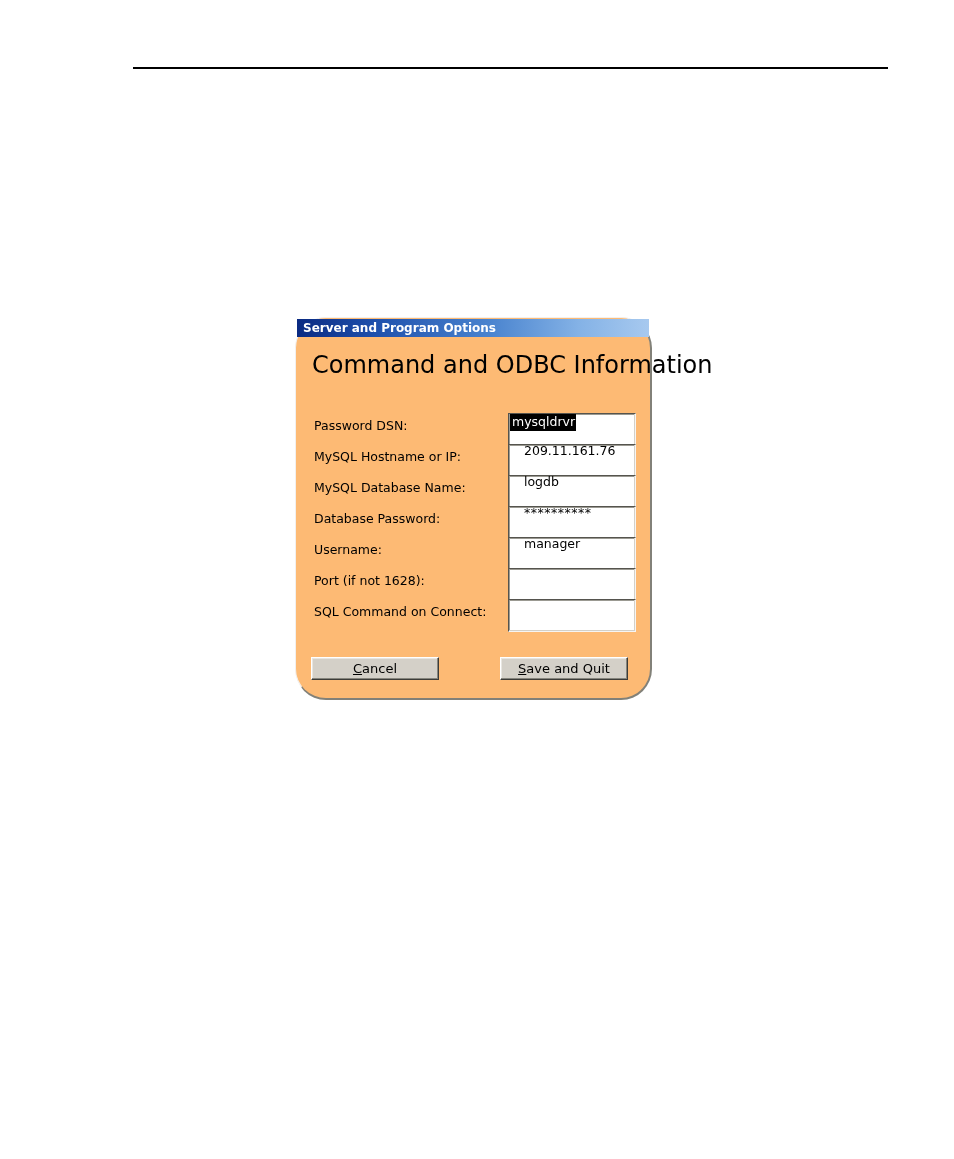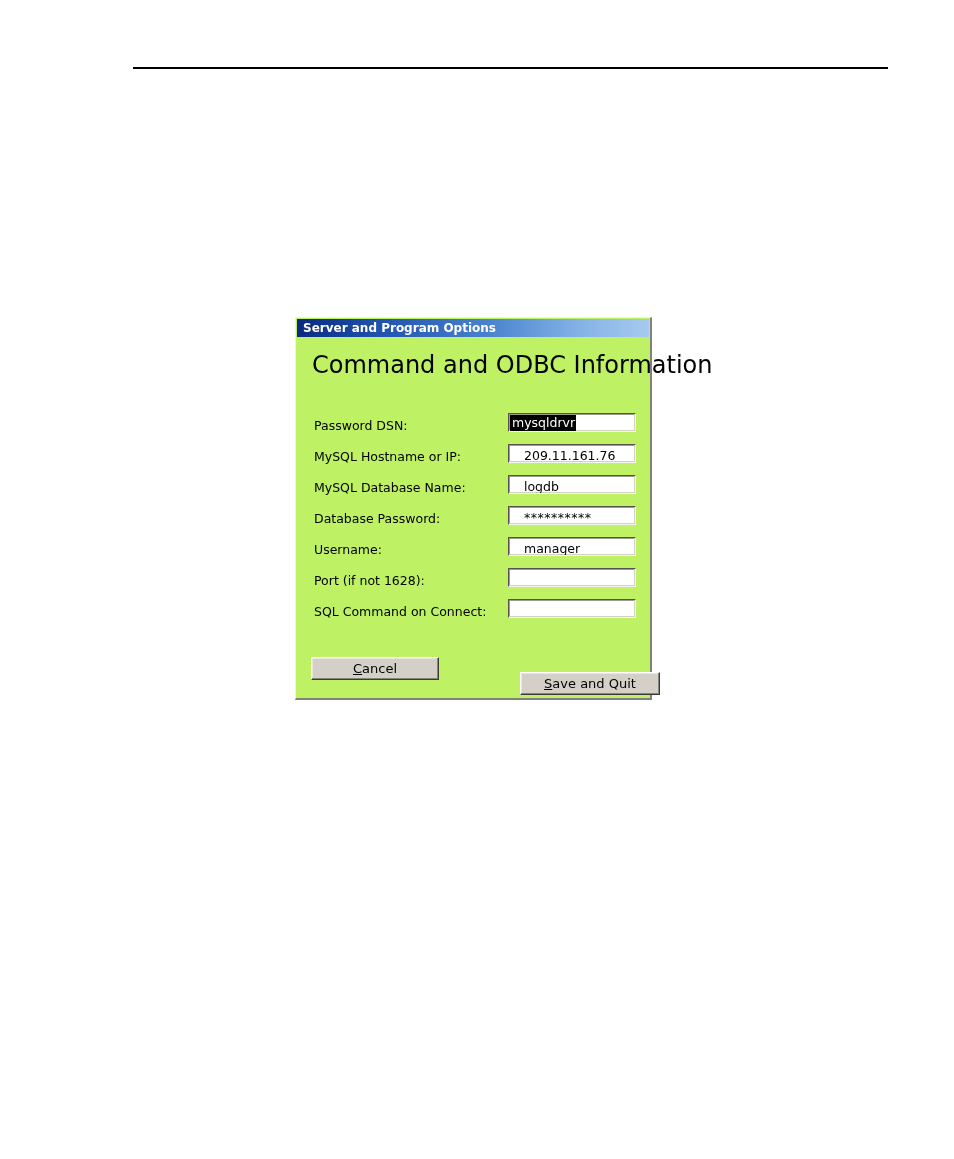--- a/index.html
+++ b/index.html
@@ -25,26 +25,27 @@
     border-top: 2px solid #000000;
   }
 
   
   #dialog {
     position: absolute;
     left: 295px;
     top: 317px;
     width: 357px;
     height: 383px;
-    background: #bef264;
+    background: #fdba74;
     border-top: 1px solid #f2f0ee;
     border-left: 1px solid #f2f0ee;
     border-right: 2px solid #828179;
     border-bottom: 2px solid #828179;
     box-sizing: border-box;
+    border-radius: 31px;
   }
 
   #titlebar {
     position: absolute;
     left: 1px;
     top: 1px;
     width: 352px;
     height: 18px;
     background: linear-gradient(to right, #0a2a82 0%, #1e50ac 22%, #4a84cf 55%, #84b2e6 80%, #a7c9ef 100%);
     display: flex;
@@ -89,31 +90,31 @@
     font-size: 12.5px;
     color: #000000;
     font-family: "DejaVu Sans", sans-serif;
     white-space: nowrap;
   }
   .row-input {
     position: absolute;
     left: 212px;
     top: 0px;
     width: 128px;
-    height: 19px;
+    height: 33px;
     background: #ffffff;
     box-sizing: border-box;
     border-top: 1px solid #55544e;
     border-left: 1px solid #55544e;
     border-right: 1px solid #f6f5f3;
     border-bottom: 1px solid #f6f5f3;
     box-shadow: inset -1px -1px 0 #d4d0c8, inset 1px 1px 0 #9b9a92;
     overflow: hidden;
     display: flex;
-    align-items: flex-end;
+    align-items: flex-start;
   }
   .row-input-text {
     font-size: 12.5px;
     color: #000000;
     font-family: "DejaVu Sans", sans-serif;
     padding-left: 15px;
     white-space: nowrap;
     line-height: 1;
   }
   .row-input.selected .row-input-text {
@@ -150,21 +151,21 @@
     box-shadow: inset -1px -1px 0 #86857d, inset 1px 1px 0 #e8e6e1;
     display: flex;
     align-items: center;
     justify-content: center;
     font-size: 13px;
     color: #000000;
     font-family: "DejaVu Sans", sans-serif;
     cursor: default;
   }
   #btn-cancel { left: 15px; width: 128px; }
-  #btn-save   { left: 224px; width: 140px; margin-top: 15px; }
+  #btn-save   { left: 204px; width: 128px; }
   .btn .accel { text-decoration: underline; }
   .btn-label { white-space: nowrap; }
 </style>
 </head>
 <body>
 
 <div id="page-rule"></div>
 
 <div id="dialog">
 

